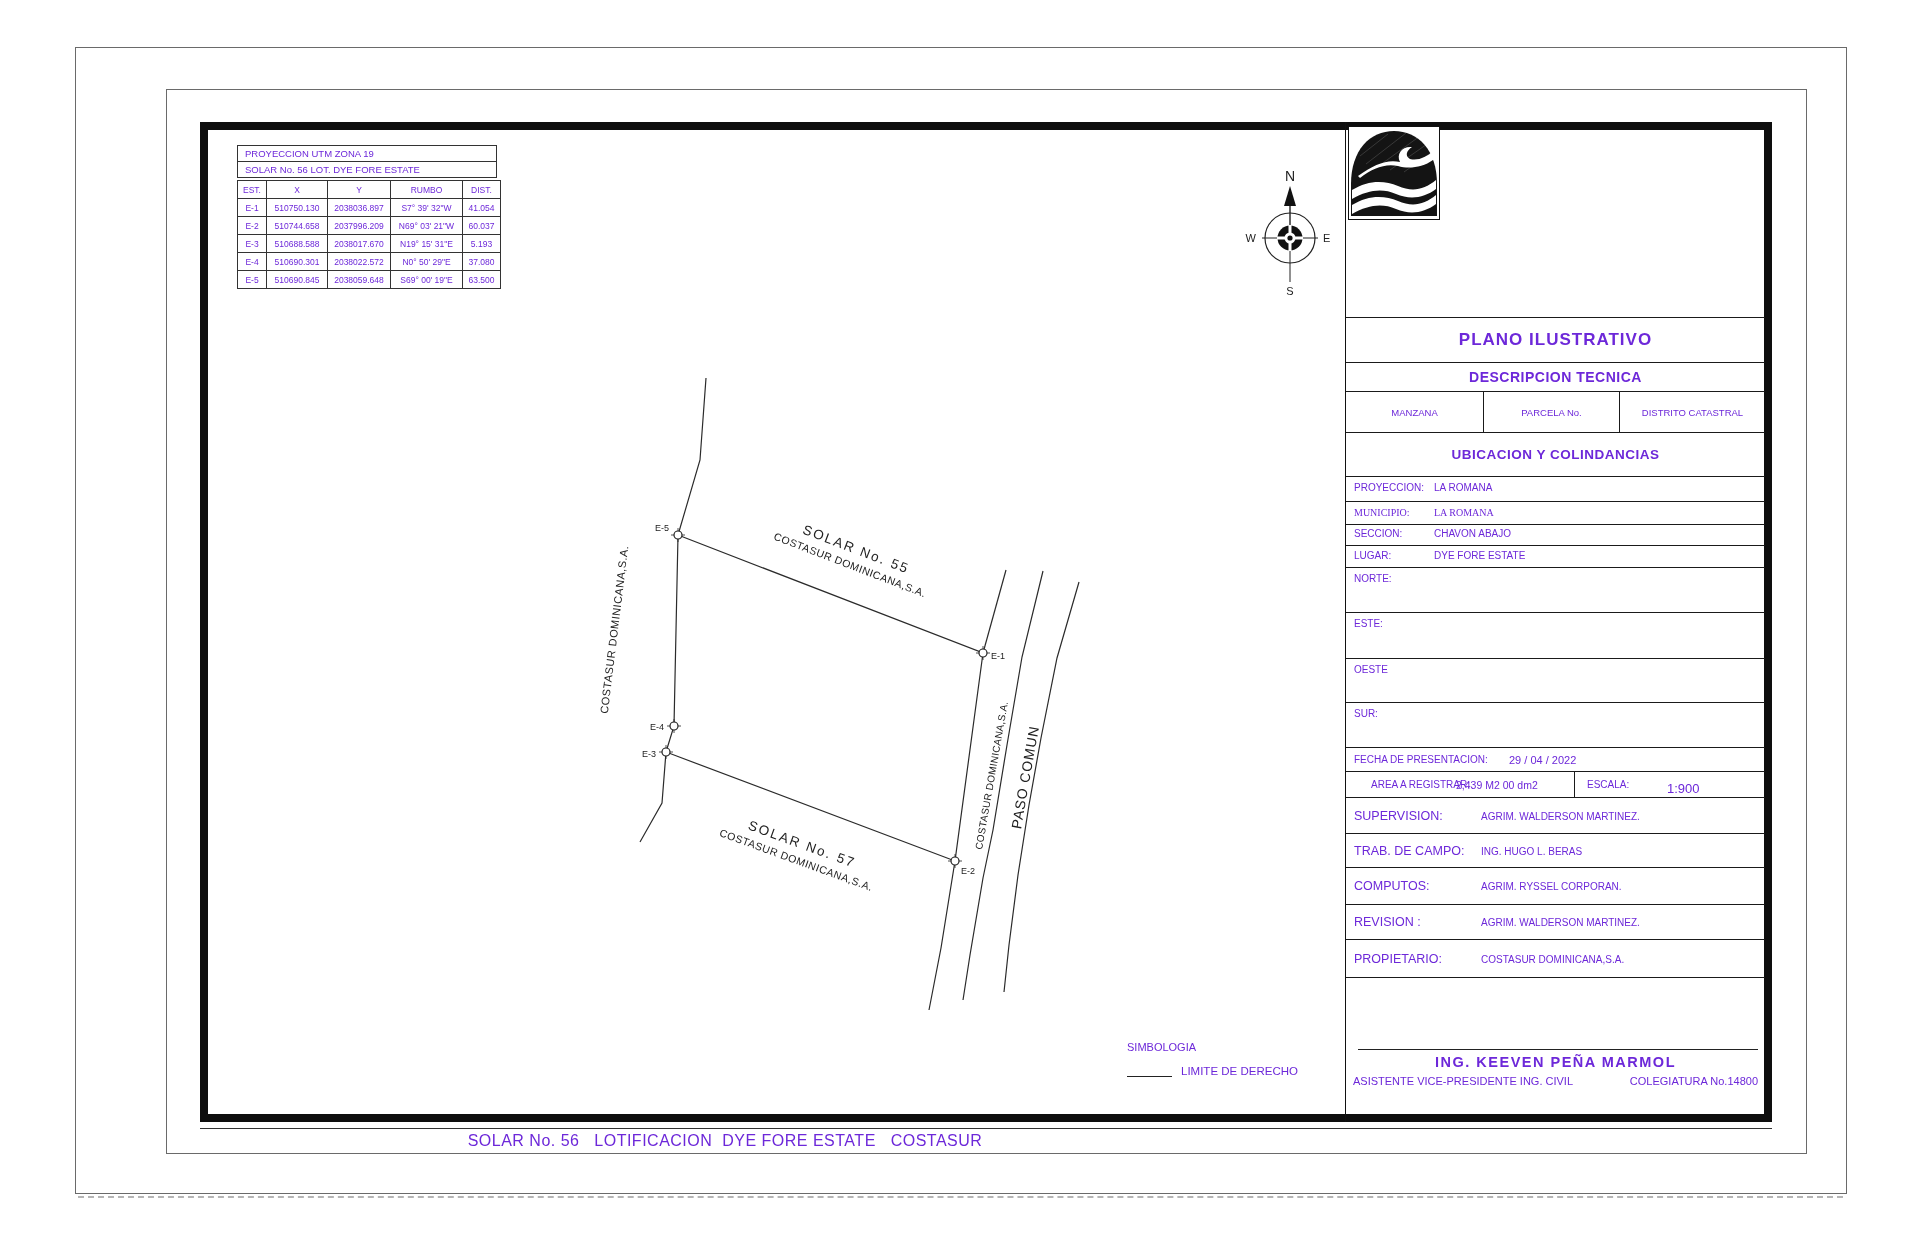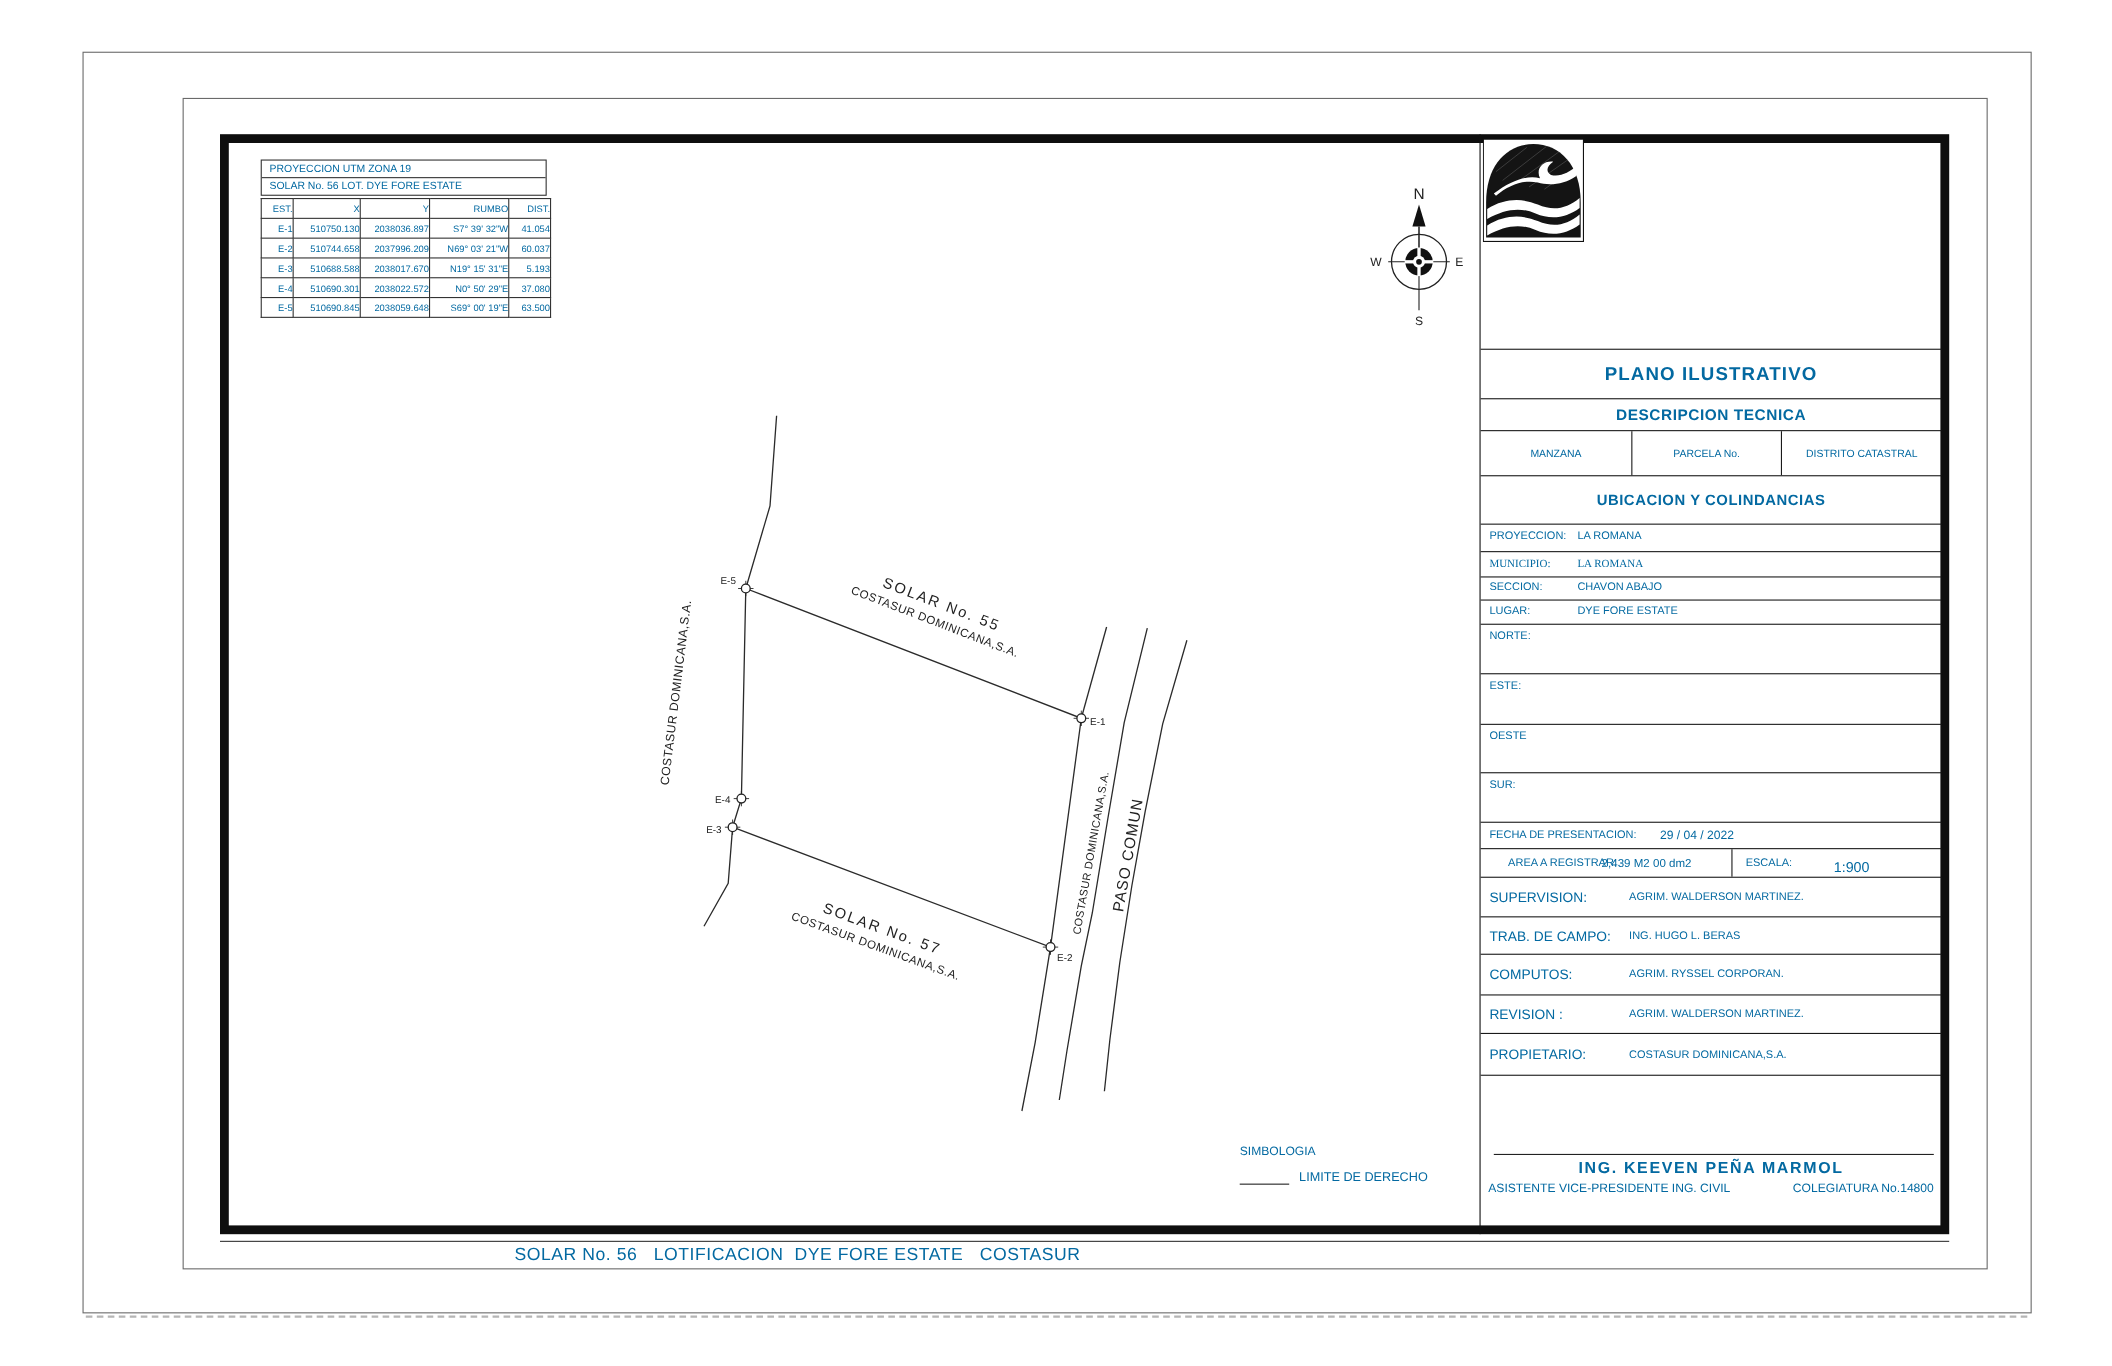--- a/index.html
+++ b/index.html
@@ -1,31 +1,31 @@
 <!DOCTYPE html>
 <html><head>
 <meta charset="utf-8">
 <style>
   html,body{margin:0;padding:0;background:#fff;}
   .page{position:relative;width:1920px;height:1242px;background:#fff;overflow:hidden;
-        font-family:"Liberation Sans","DejaVu Sans",sans-serif;color:#0369a1;}
+        font-family:"Liberation Sans","DejaVu Sans",sans-serif;color:#6d28d9;}
   .abs{position:absolute;}
   
   .outer-rect{left:75px;top:47px;width:1770px;height:1145px;border:1px solid #6a6a6a;}
   .mid-rect{left:166px;top:89px;width:1639px;height:1063px;border:1px solid #6a6a6a;}
   .frame{left:200px;top:122px;width:1572px;height:1000px;border:8px solid #0e0e0e;box-sizing:border-box;background:#fff;}
   .bottom-dashes{left:78px;top:1196px;width:1765px;border-top:2px dashed #b5b5b5;}
   
   .proj-table{left:237px;top:145px;width:258px;border:1px solid #333;font-size:9.5px;}
   .proj-table .pr{height:15px;line-height:15px;padding-left:7px;}
   .proj-table .pr:first-child{border-bottom:1px solid #333;}
   
   table.coords{position:absolute;left:237px;top:180px;border-collapse:collapse;table-layout:fixed;}
   table.coords td,table.coords th{border:1px solid #333;font-size:8.5px;font-weight:normal;
-        text-align:right;height:17px;padding:0;white-space:nowrap;}
+        text-align:center;height:17px;padding:0;white-space:nowrap;}
   
   .strip-line{left:200px;top:1128px;width:1572px;border-top:1px solid #333;}
   .bottom-title{left:160px;top:1129px;width:1130px;height:23px;line-height:23px;text-align:center;
         font-size:16px;letter-spacing:.5px;white-space:pre;}
   
   .legend-title{left:1127px;top:1041px;font-size:11px;}
   .legend-row{left:1127px;top:1065px;font-size:11.5px;display:flex;align-items:flex-end;}
   .legend-swatch{display:inline-block;width:45px;border-top:1.4px solid #222;margin-right:9px;}
   
   .tb{left:1345px;top:122px;width:419px;height:1000px;border-left:1.5px solid #111;box-sizing:content-box;}

